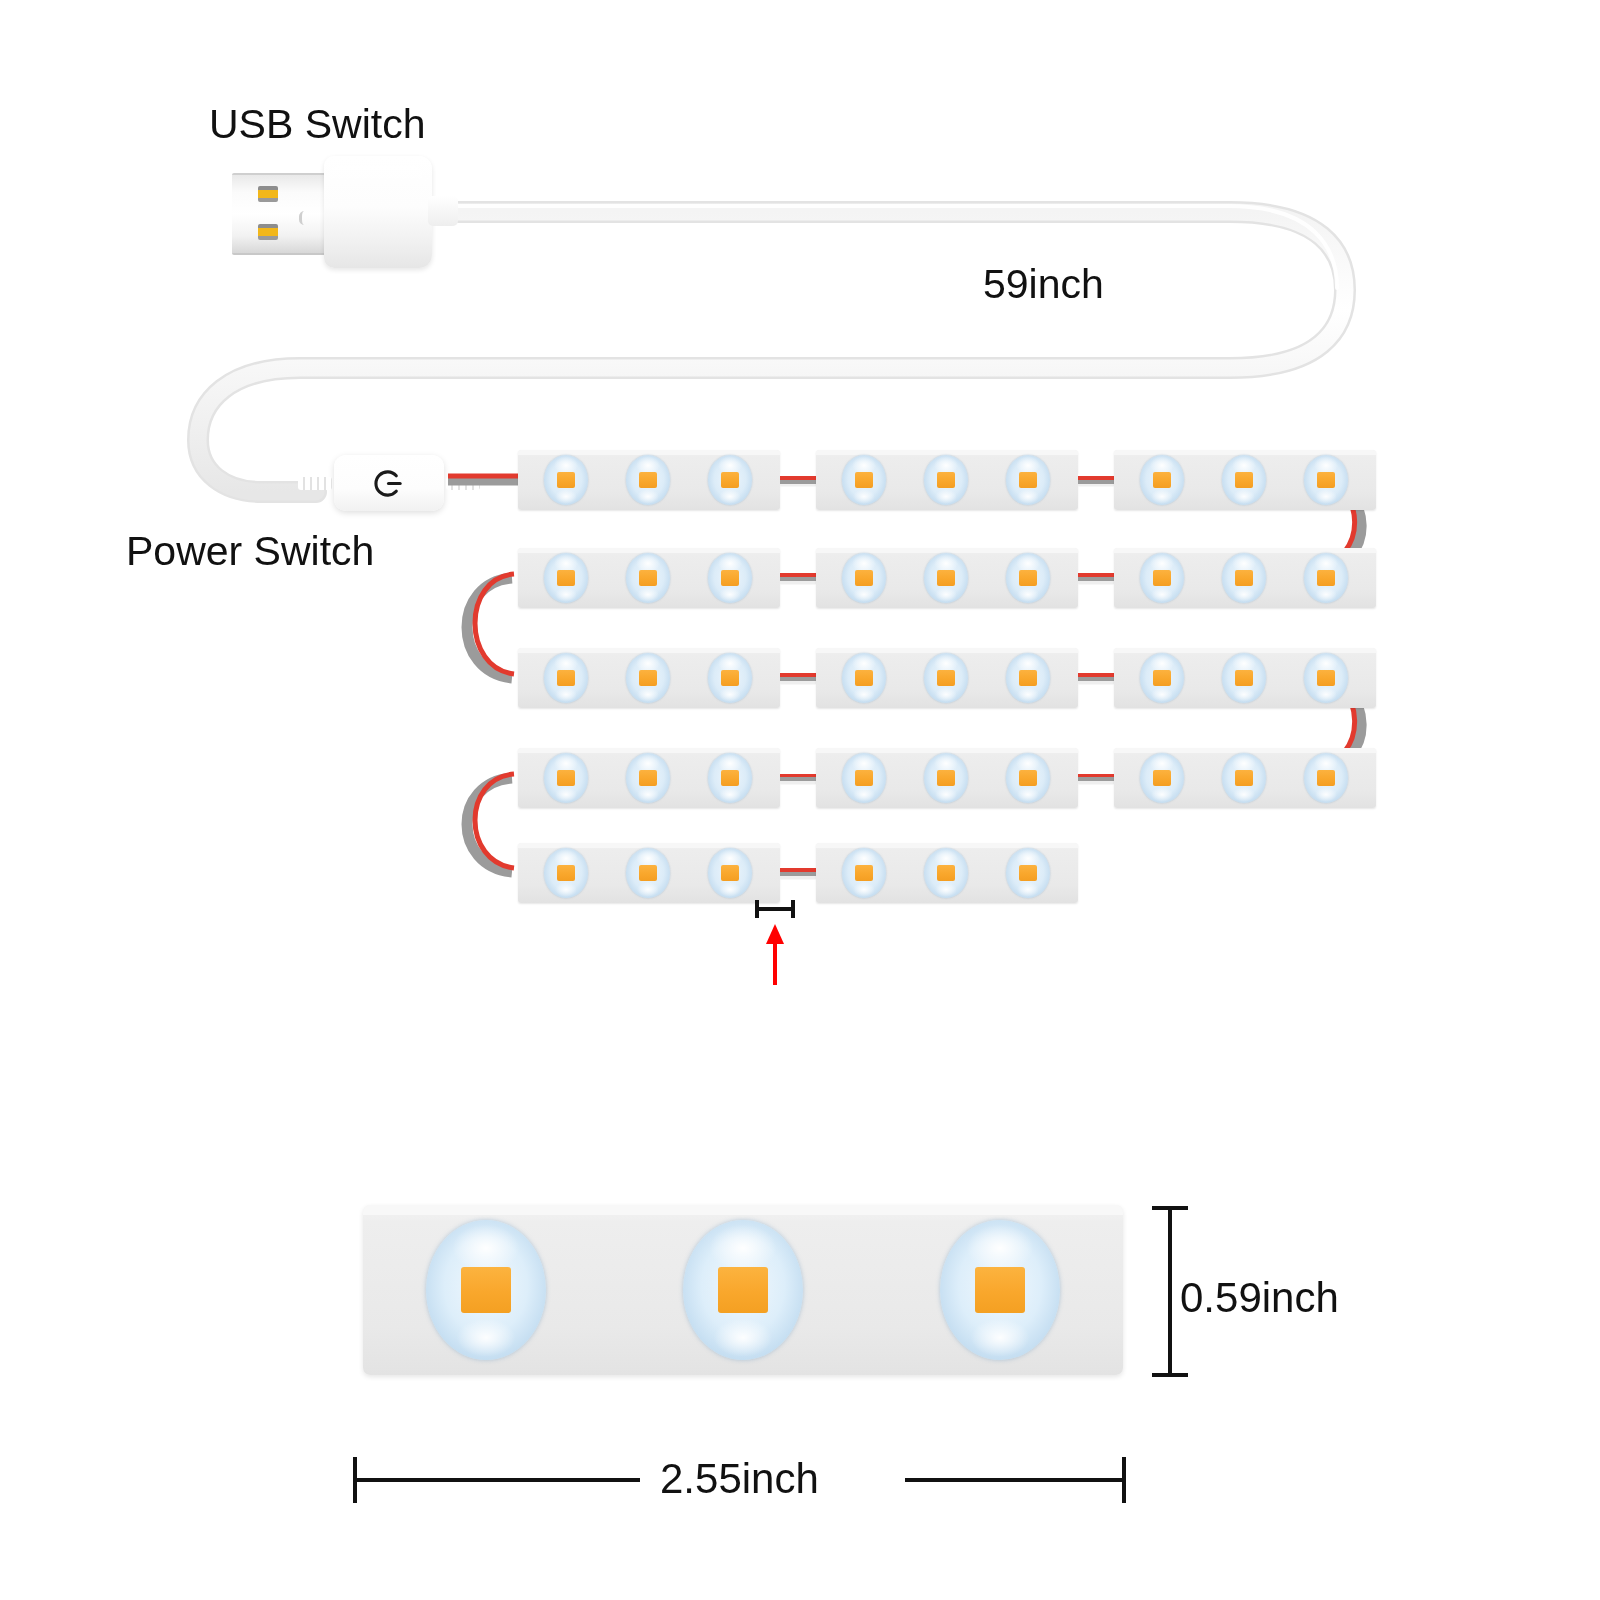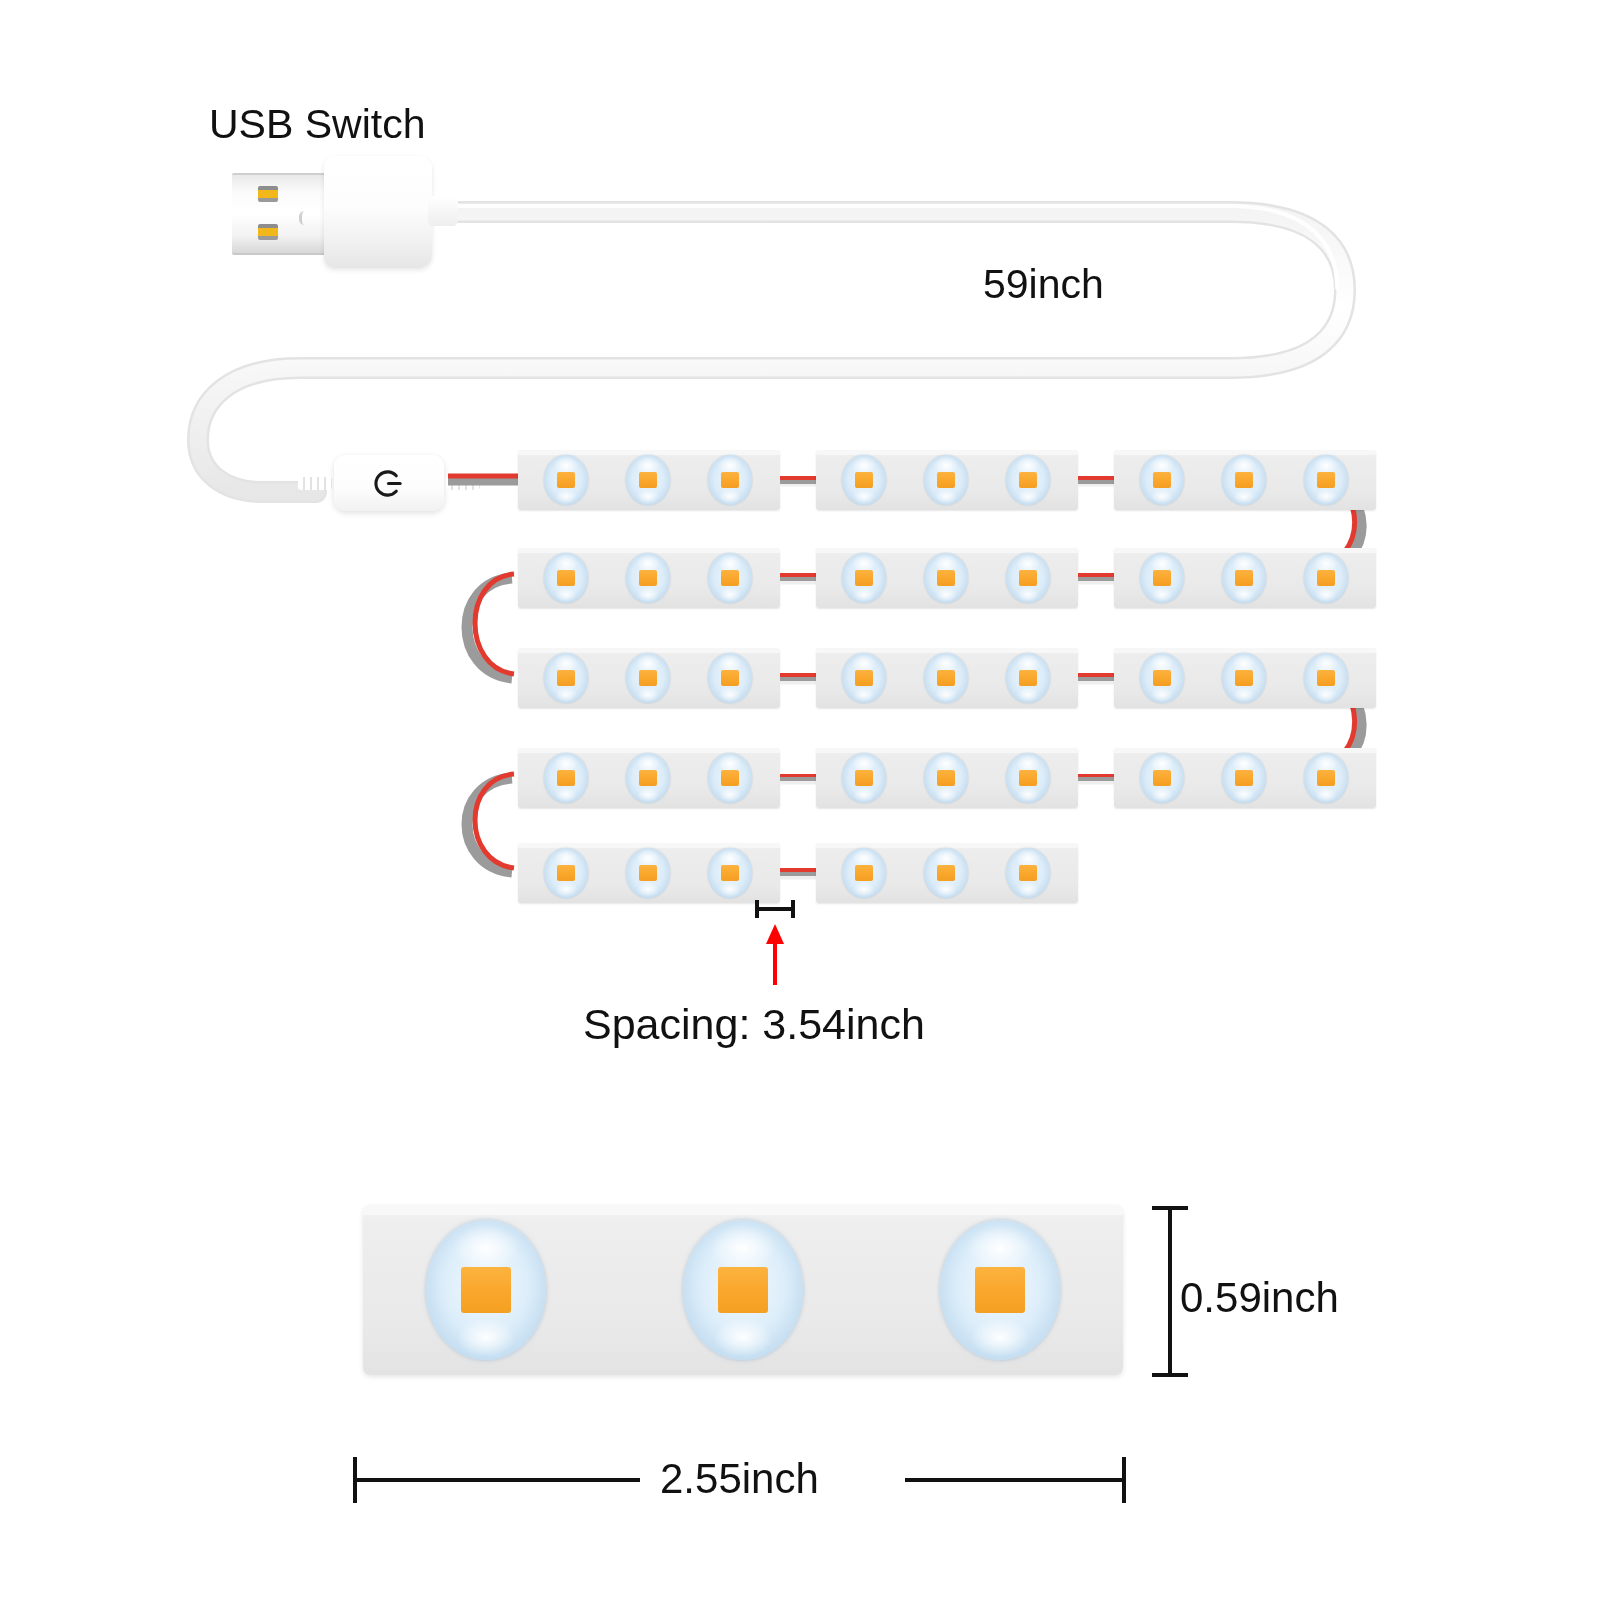--- a/index.html
+++ b/index.html
@@ -130,20 +130,21 @@
   <div class="label" id="cable-length-label">59inch</div>
 
   <div id="power-switch">
     <div class="sw-lead left"></div>
     <div class="sw-lead right"></div>
     <svg id="power-icon" viewBox="0 0 34 34">
       <path d="M25,9 A12,12 0 1,0 25,25" fill="none" stroke="#1a1a1a" stroke-width="3.2" stroke-linecap="round"></path>
       <line x1="17" y1="17" x2="29" y2="17" stroke="#1a1a1a" stroke-width="3.2" stroke-linecap="round"></line>
     </svg>
   </div>
+  <div class="label" id="power-switch-label">Power Switch</div>
 
   <svg class="white-cable" width="1600" height="1600">
 
     <path d="M448,480 L518,480" stroke="#9b9b9b" stroke-width="11" fill="none"></path>
     <path d="M448,476 L518,476" stroke="#e23a2e" stroke-width="5" fill="none"></path>
 
     <path d="M1315,480 C1375,484 1378,566 1315,572" stroke="#9b9b9b" stroke-width="11" fill="none"></path>
     <path d="M1313,476 C1367,481 1370,562 1313,568" stroke="#e23a2e" stroke-width="5" fill="none"></path>
 
     <path d="M512,578 C452,582 452,672 512,678" stroke="#9b9b9b" stroke-width="11" fill="none"></path>
@@ -250,21 +251,20 @@
 
   <svg class="dimsvg" width="1600" height="1600">
 
     <line x1="757" y1="900" x2="757" y2="918" stroke="#111" stroke-width="4"></line>
     <line x1="793" y1="900" x2="793" y2="918" stroke="#111" stroke-width="4"></line>
     <line x1="757" y1="909" x2="793" y2="909" stroke="#111" stroke-width="4"></line>
 
     <line x1="775" y1="985" x2="775" y2="937" stroke="#ff0000" stroke-width="4"></line>
     <polygon points="775,924 766,944 784,944" fill="#ff0000"></polygon>
   </svg>
-  <div class="dim-text" id="spacing-label">Spacing: 3.54inch</div>
 
   <div id="detail-module">
     <div class="led-big" style="left:63px"></div>
     <div class="led-big" style="left:320px"></div>
     <div class="led-big" style="left:577px"></div>
   </div>
 
   <svg class="dimsvg" width="1600" height="1600">
 
     <line x1="1170" y1="1208" x2="1170" y2="1375" stroke="#111" stroke-width="4"></line>

